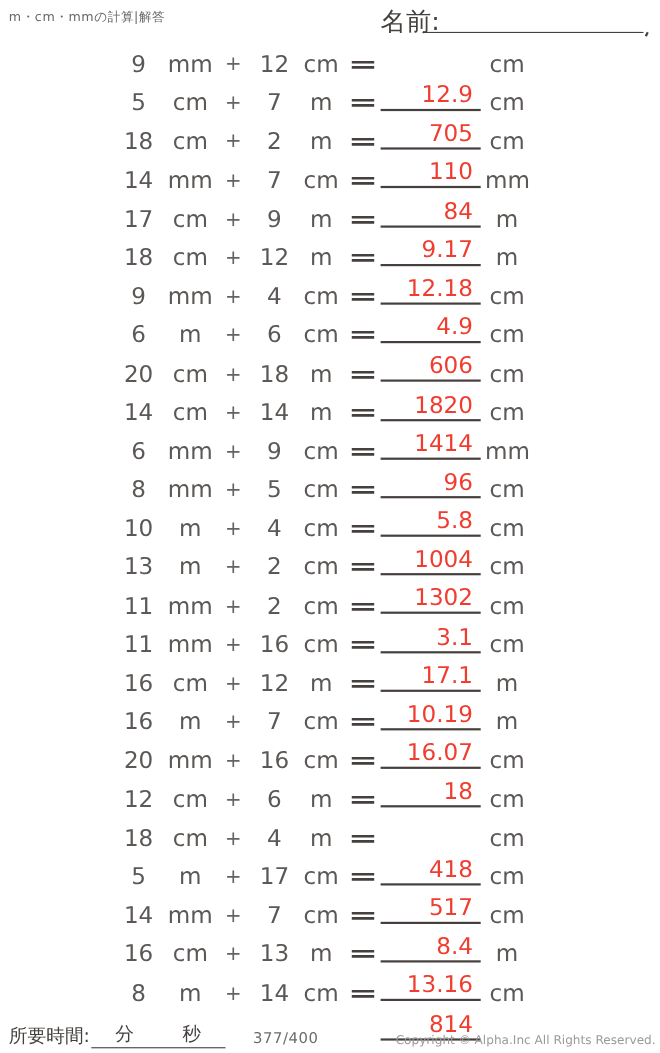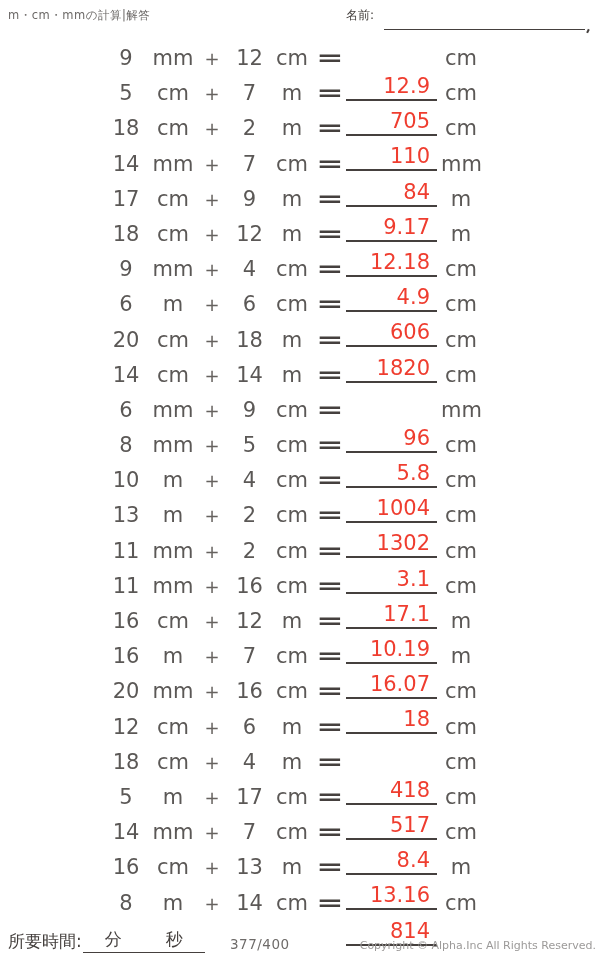--- a/index.html
+++ b/index.html
@@ -9,21 +9,21 @@
     position:relative; overflow:hidden; color:#5b5856;
   }
   .page { position:absolute; inset:0; }
 
   
   .title {
     position:absolute; left:8px; top:8px;
     font-size:11.5px; color:#6b6866; letter-spacing:0.5px;
   }
   .name-field { position:absolute; left:346px; top:4px; width:242px; height:28px; }
-  .name-label { font-size:12px; color:#45403e; }
+  .name-label { font-size:23px; color:#45403e; }
   .name-line {
     position:absolute; left:38px; right:3px; top:25px; height:0;
     border-bottom:1.5px solid #45403e;
   }
   .name-line::after {
     content:""; position:absolute; right:-3px; top:0px;
     width:1.5px; height:4px; background:#45403e; transform:rotate(25deg);
   }
 
   
@@ -180,20 +180,21 @@
       <span class="f f-unit">cm</span>
     </div>
 
     <div class="row">
       <span class="f f-a">14</span>
       <span class="f f-ua">cm</span>
       <span class="f f-plus">+</span>
       <span class="f f-b">14</span>
       <span class="f f-ub">m</span>
       <span class="f f-eq">=</span>
+      <span class="f f-line"><span class="answer">1414</span></span>
       <span class="f f-unit">cm</span>
     </div>
 
     <div class="row">
       <span class="f f-a">6</span>
       <span class="f f-ua">mm</span>
       <span class="f f-plus">+</span>
       <span class="f f-b">9</span>
       <span class="f f-ub">cm</span>
       <span class="f f-eq">=</span>

